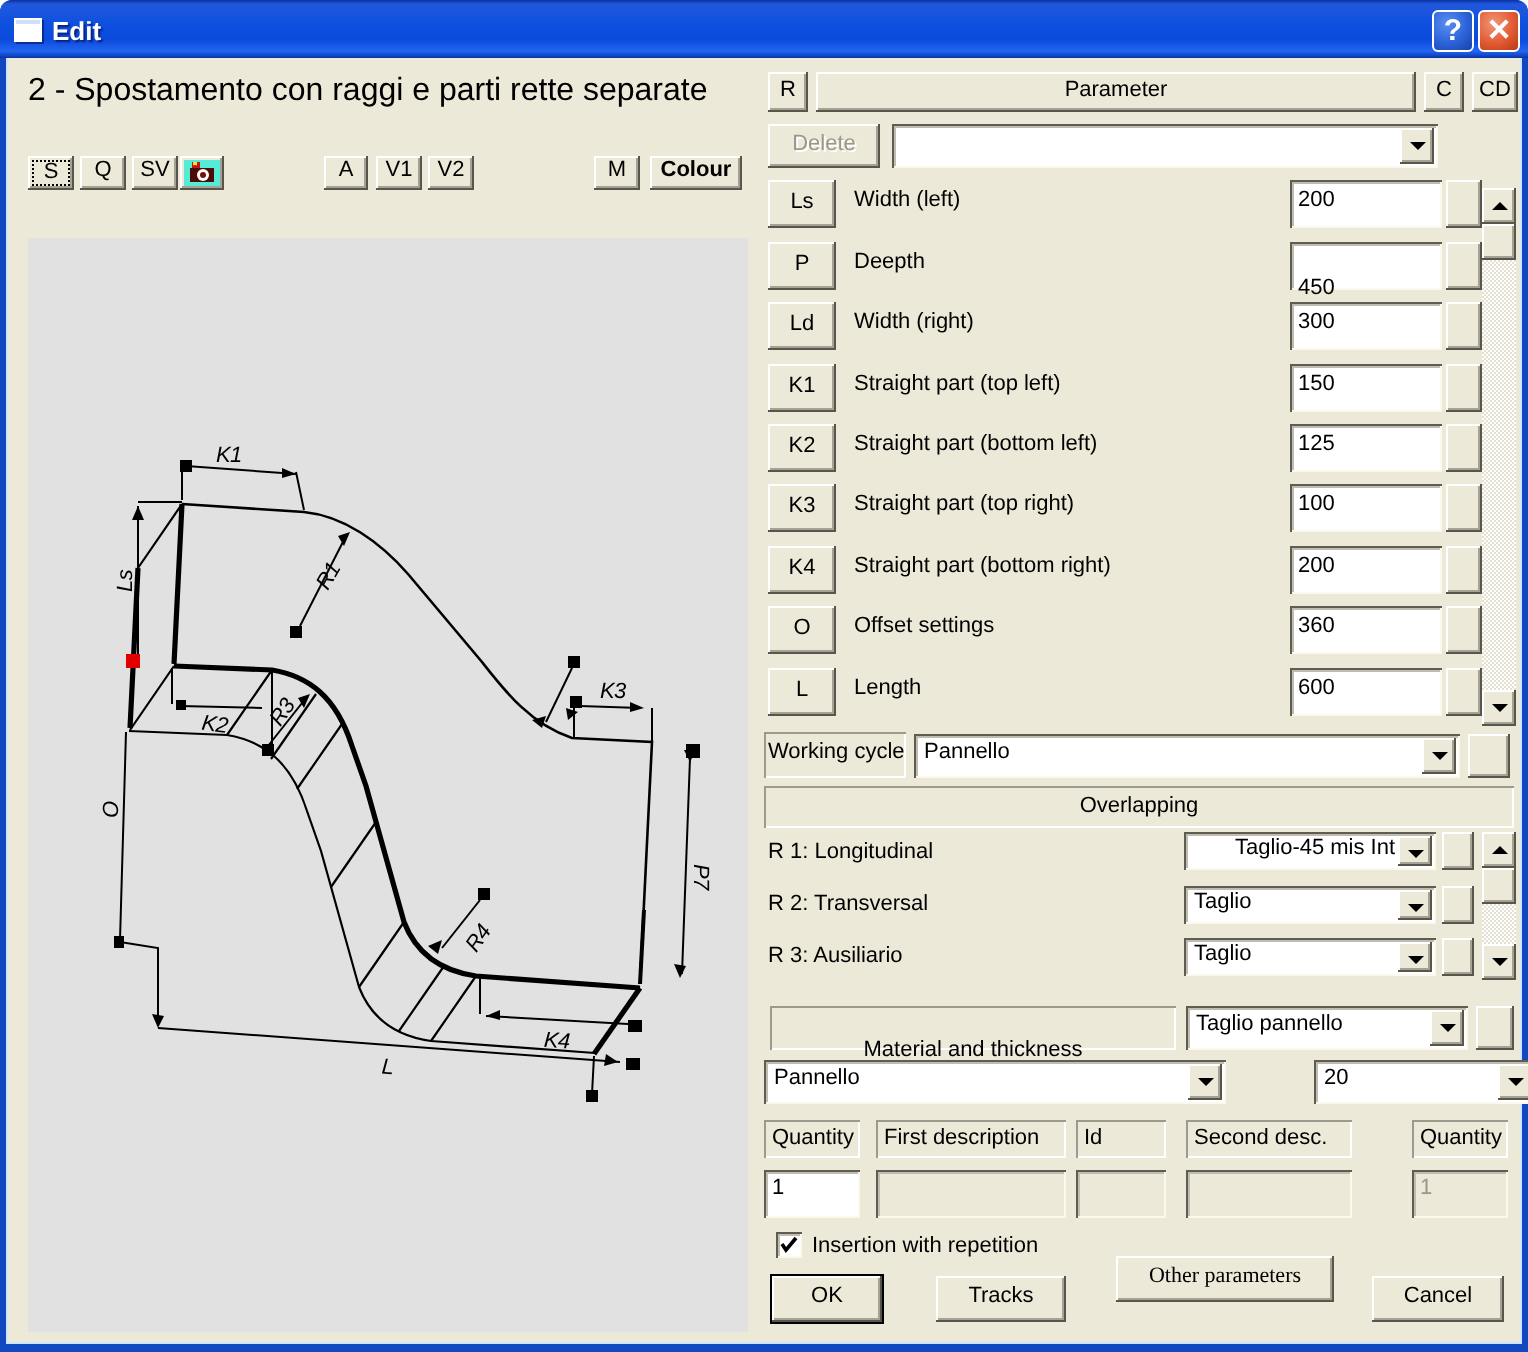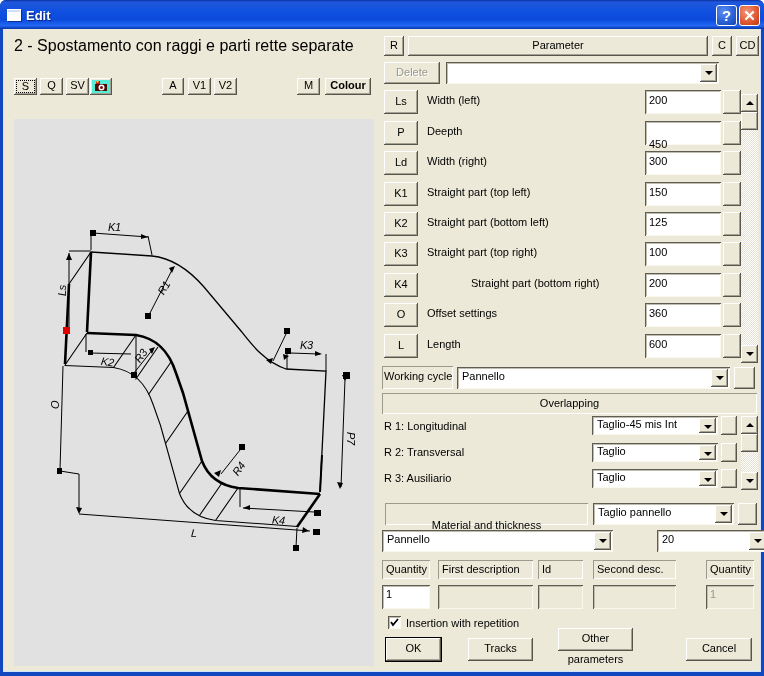--- a/index.html
+++ b/index.html
@@ -197,21 +197,21 @@
 <div class="btn" style="left:723px;top:182px;width:18px;height:24px;"></div>
 <div class="btn" style="left:384px;top:212px;width:34px;height:24px;line-height:22px;">K2</div>
 <div class="abs" style="left:427px;top:216px;">Straight part (bottom left)</div>
 <div class="inp" style="left:645px;top:212px;width:76px;height:24px;padding-top:4px;">125</div>
 <div class="btn" style="left:723px;top:212px;width:18px;height:24px;"></div>
 <div class="btn" style="left:384px;top:242px;width:34px;height:24px;line-height:22px;">K3</div>
 <div class="abs" style="left:427px;top:246px;">Straight part (top right)</div>
 <div class="inp" style="left:645px;top:242px;width:76px;height:24px;padding-top:4px;">100</div>
 <div class="btn" style="left:723px;top:242px;width:18px;height:24px;"></div>
 <div class="btn" style="left:384px;top:273px;width:34px;height:24px;line-height:22px;">K4</div>
-<div class="abs" style="left:427px;top:277px;margin-left:44px;">Straight part (bottom right)</div>
+<div class="abs" style="left:427px;top:277px;">Straight part (bottom right)</div>
 <div class="inp" style="left:645px;top:273px;width:76px;height:24px;padding-top:4px;">200</div>
 <div class="btn" style="left:723px;top:273px;width:18px;height:24px;"></div>
 <div class="btn" style="left:384px;top:303px;width:34px;height:24px;line-height:22px;">O</div>
 <div class="abs" style="left:427px;top:307px;">Offset settings</div>
 <div class="inp" style="left:645px;top:303px;width:76px;height:24px;padding-top:4px;">360</div>
 <div class="btn" style="left:723px;top:303px;width:18px;height:24px;"></div>
 <div class="btn" style="left:384px;top:334px;width:34px;height:24px;line-height:22px;">L</div>
 <div class="abs" style="left:427px;top:338px;">Length</div>
 <div class="inp" style="left:645px;top:334px;width:76px;height:24px;padding-top:4px;">600</div>
 <div class="btn" style="left:723px;top:334px;width:18px;height:24px;"></div>
@@ -223,21 +223,21 @@
 <div class="btn arr-d" style="left:741px;top:345px;width:17px;height:18px;"></div>
 
 <div class="etch" style="left:382px;top:366px;width:71px;height:23px;white-space:nowrap;padding-left:2px;">Working cycle</div>
 <div class="dd" style="left:457px;top:367px;width:273px;height:22px;">Pannello<i class="ar"></i></div>
 <div class="btn" style="left:734px;top:367px;width:21px;height:22px;"></div>
 
 <div class="etch" style="left:382px;top:393px;width:375px;height:21px;text-align:center;padding:4px 0 0 0;">Overlapping</div>
 <div class="abs" style="left:384px;top:420px;">R 1: Longitudinal</div>
 <div class="abs" style="left:384px;top:446px;">R 2: Transversal</div>
 <div class="abs" style="left:384px;top:472px;">R 3: Ausiliario</div>
-<div class="dd" style="left:592px;top:416px;width:126px;height:19px;padding-top:2px;">Taglio-45 mis Int<i class="ar"></i></div>
+<div class="dd" style="left:592px;top:416px;width:126px;height:19px;padding-top:2px;text-align:center;">Taglio-45 mis Int<i class="ar"></i></div>
 <div class="dd" style="left:592px;top:443px;width:126px;height:19px;padding-top:2px;">Taglio<i class="ar"></i></div>
 <div class="dd" style="left:592px;top:469px;width:126px;height:19px;padding-top:2px;">Taglio<i class="ar"></i></div>
 <div class="btn" style="left:721px;top:416px;width:16px;height:19px;"></div>
 <div class="btn" style="left:721px;top:443px;width:16px;height:19px;"></div>
 <div class="btn" style="left:721px;top:469px;width:16px;height:19px;"></div>
 <div class="abs" style="left:741px;top:416px;width:17px;height:74px;background:#f3f1e7;
   background-image:repeating-conic-gradient(#fff 0% 25%, #e4e1d2 0% 50%);background-size:2px 2px;"></div>
 <div class="btn arr-u" style="left:741px;top:416px;width:17px;height:18px;"></div>
 <div class="btn" style="left:741px;top:434px;width:17px;height:18px;"></div>
 <div class="btn arr-d" style="left:741px;top:472px;width:17px;height:18px;"></div>
@@ -263,14 +263,14 @@
   box-shadow:inset 1px 1px 0 #5f5d52,inset -1px -1px 0 #fbf9ee,inset 2px 2px 0 #c0bdb0;">
   <svg width="13" height="13" viewBox="0 0 13 13">
       <path d="M3,6 L5,9 L10,3" stroke="#000" stroke-width="1.8" fill="none"></path>
     </svg>
 </div>
 <div class="abs" style="left:406px;top:617px;">Insertion with repetition</div>
 
 <div class="abs" style="left:385px;top:637px;width:57px;height:25px;background:#000;"></div>
 <div class="btn" style="left:386px;top:638px;width:55px;height:23px;line-height:21px;">OK</div>
 <div class="btn" style="left:468px;top:638px;width:65px;height:23px;line-height:21px;">Tracks</div>
-<div class="btn" style="left:558px;top:628px;width:75px;height:23px;line-height:21px;">Other parameters</div>
+<div class="btn" style="left:558px;top:628px;width:109px;height:23px;line-height:21px;font-family:Liberation Serif, serif;">Other parameters</div>
 <div class="btn" style="left:686px;top:638px;width:66px;height:23px;line-height:21px;">Cancel</div>
 
 </body></html>

